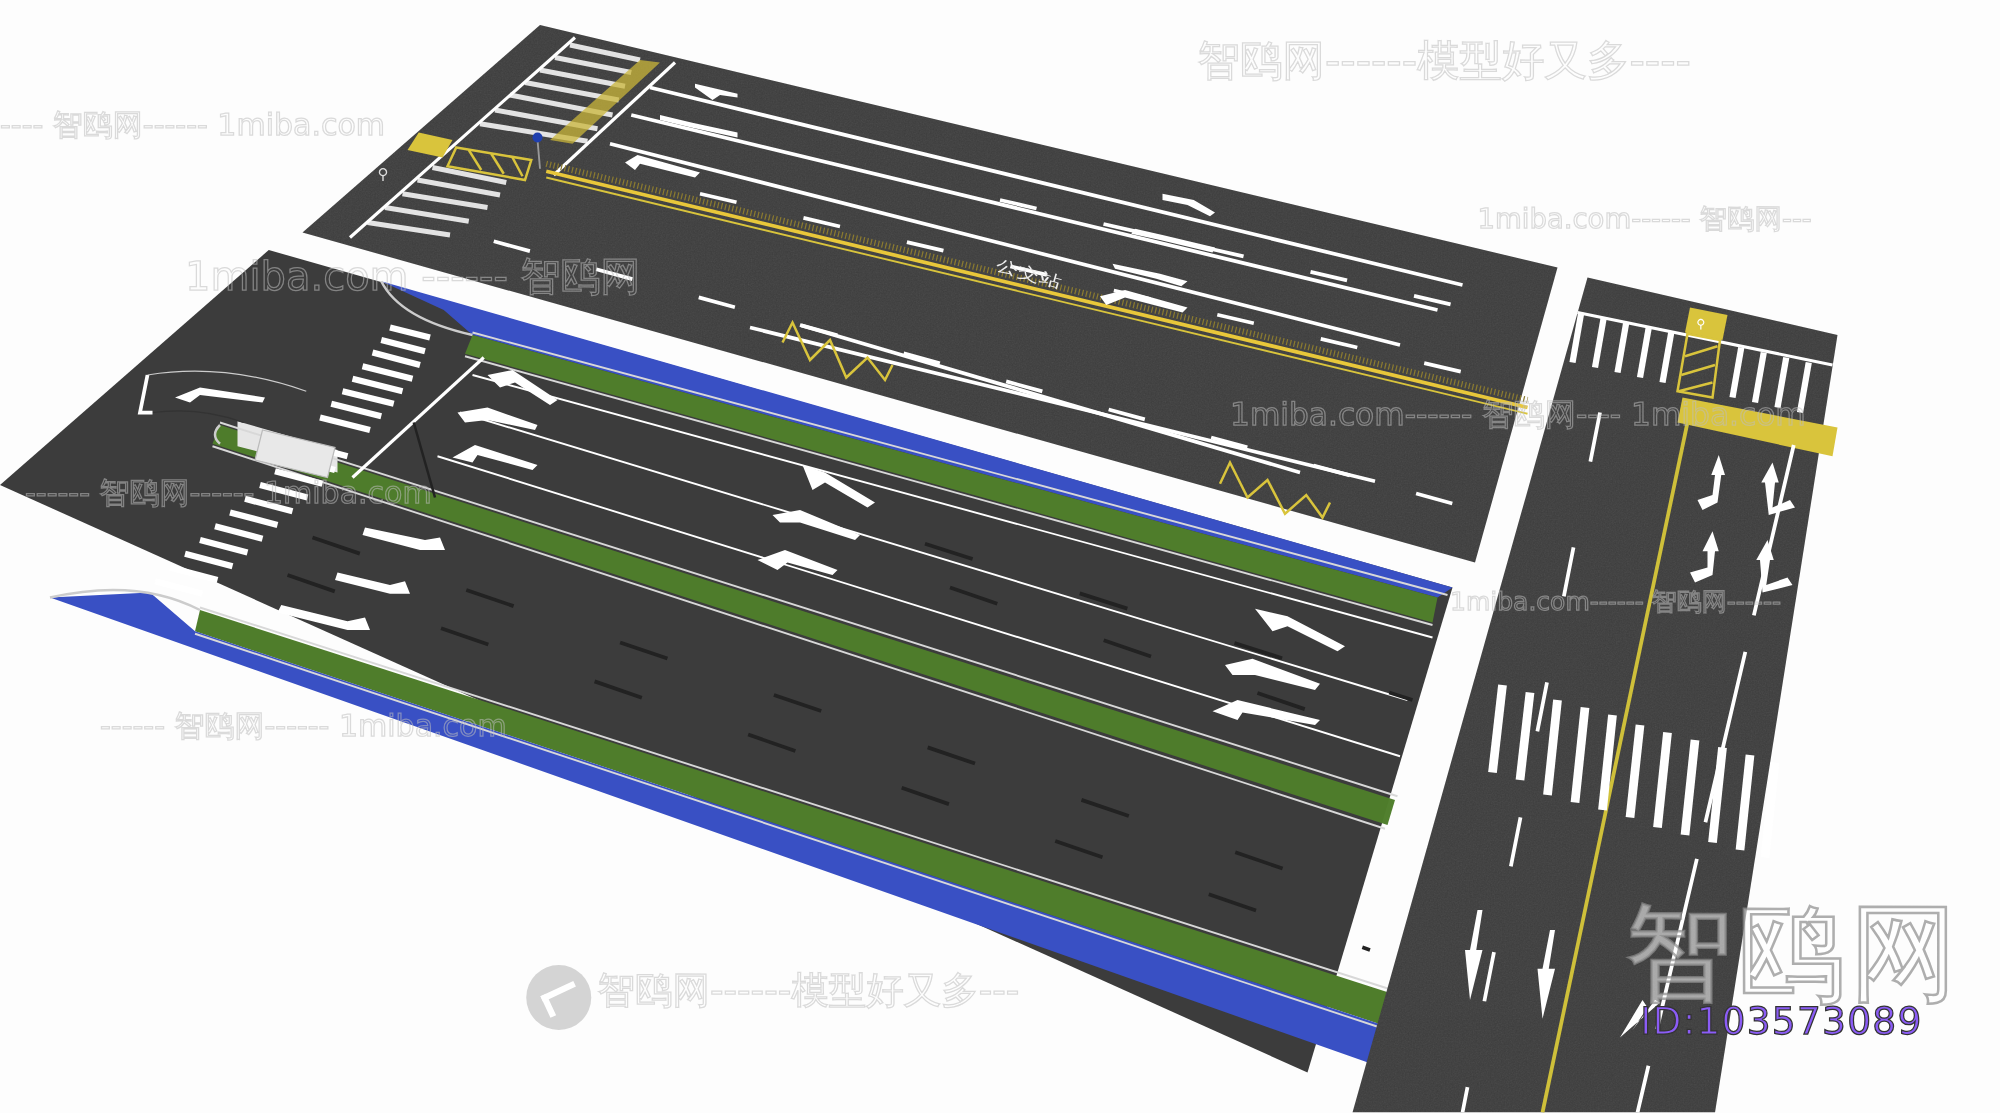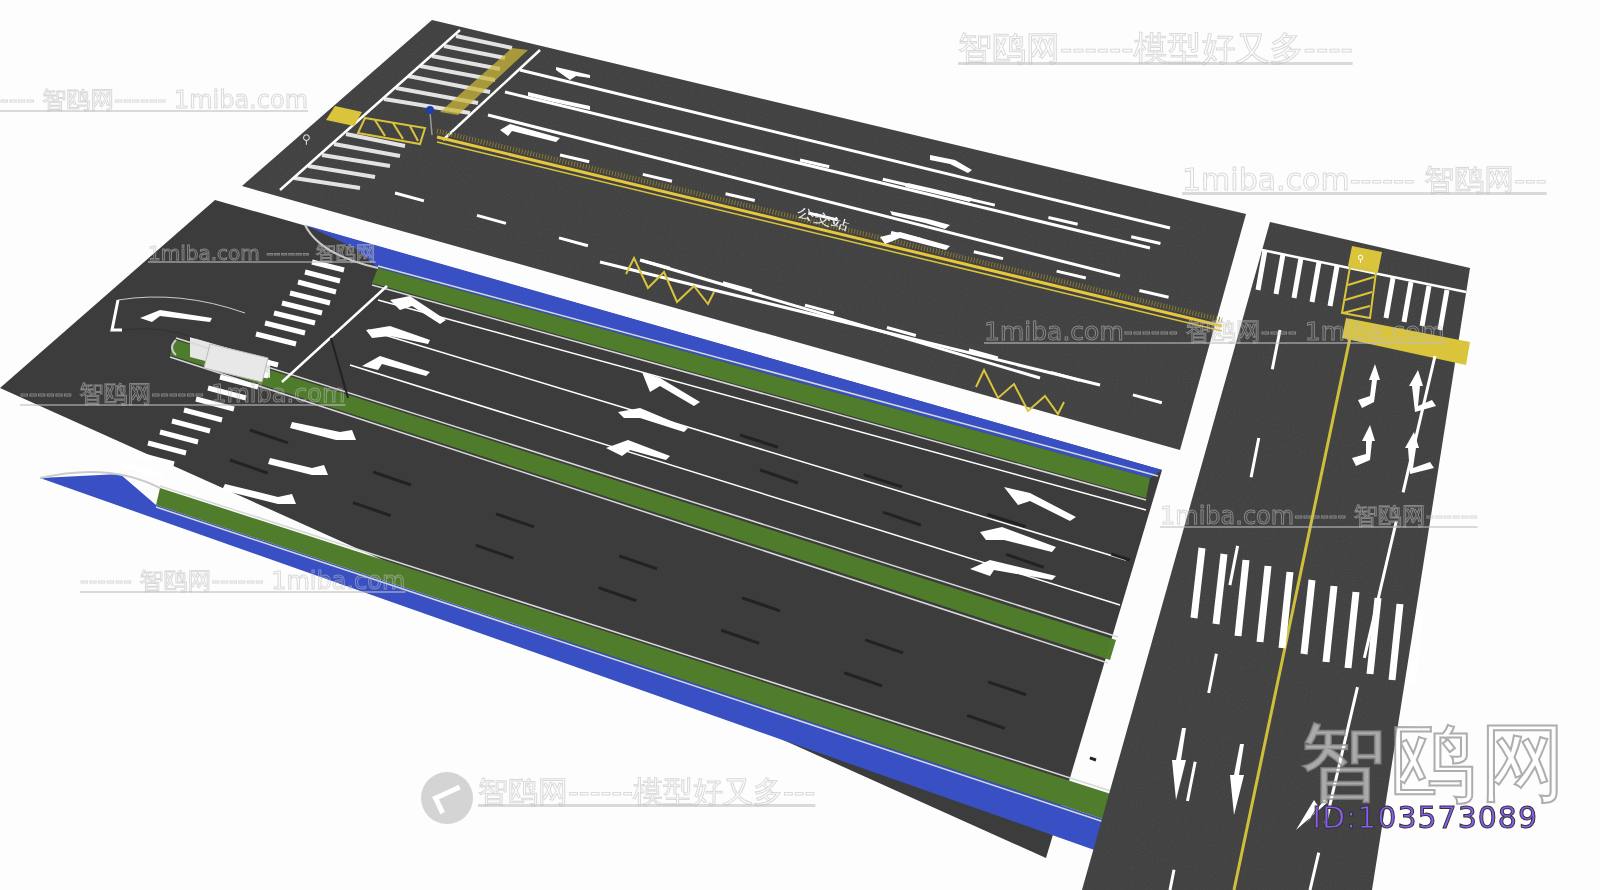--- a/index.html
+++ b/index.html
@@ -1,20 +1,20 @@
 <!DOCTYPE html>
 <html><head>
   <meta charset="utf-8">
   <style>
     html, body { margin: 0; padding: 0; background: #fdfdfd; }
     body { width: 1600px; height: 890px; overflow: hidden; position: relative;
            font-family: "DejaVu Sans", sans-serif; }
     #scene { position: absolute; left: 0; top: 0; width: 1600px; height: 890px; }
     .wm { position: absolute; color: transparent; -webkit-text-stroke: 1px rgba(190,190,190,0.55);
-          font-family: "DejaVu Sans", sans-serif; white-space: nowrap; pointer-events: none; text-decoration: underline; }
+          font-family: "DejaVu Sans", sans-serif; white-space: nowrap; pointer-events: none; }
     .wm-id { position: absolute; right: 62px; top: 800px; font-size: 30px; color: #8b5cf6;
              -webkit-text-stroke: 1px #333; font-family: "DejaVu Sans", sans-serif; letter-spacing: 1px; }
     .wm-big { position: absolute; left: 1300px; top: 705px; font-size: 86px; color: rgba(255,255,255,0.55);
               -webkit-text-stroke: 2px rgba(140,140,140,0.7); font-family: Liberation Serif, serif; letter-spacing: 4px; }
     .wm-logo { position: absolute; left: 421px; top: 772px; width: 52px; height: 52px; border-radius: 50%;
                background: #d4d4d4; }
     .wm-logo::after { content: ""; position: absolute; left: 14px; top: 18px; width: 24px; height: 14px;
                border-top: 5px solid #fff; border-left: 5px solid #fff; transform: rotate(-25deg); }
   </style>
 </head>
@@ -247,22 +247,22 @@
       <polygon points="1414,432 1419,448 1416,448 1413,468 1430,462 1434,468 1410,474 1408,448 1405,448"></polygon>
       <polygon points="1186,728 1181,760 1186,760 1176,800 1172,760 1176,760 1182,728"></polygon>
       <polygon points="1244,744 1239,775 1244,775 1234,815 1230,775 1234,775 1240,744"></polygon>
       <polygon points="1296,830 1314,800 1318,806 1306,824 1324,800 1328,802"></polygon>
     </g>
   </g>
 </svg>
 
 <div class="wm" style="left:958px;top:26px;font-size:34px;">智鸥网------模型好又多----</div>
 <div class="wm" style="left:0px;top:84px;font-size:24px;text-align:right;">---- 智鸥网------ 1miba.com</div>
-<div class="wm" style="left:148px;top:200px;font-size:20px;margin-top:40px;">1miba.com ------ 智鸥网</div>
-<div class="wm" style="left:1182px;top:160px;font-size:30px;">1miba.com------ 智鸥网---</div>
+<div class="wm" style="left:148px;top:200px;font-size:32px;">1miba.com ------ 智鸥网</div>
+<div class="wm" style="left:1182px;top:160px;font-size:22px;">1miba.com------ 智鸥网---</div>
 <div class="wm" style="left:984px;top:315px;font-size:25px;">1miba.com------ 智鸥网---- 1miba.com</div>
-<div class="wm" style="left:1160px;top:468px;font-size:24px;margin-top:32px;">1miba.com------ 智鸥网------</div>
+<div class="wm" style="left:1160px;top:468px;font-size:20px;">1miba.com------ 智鸥网------</div>
 <div class="wm" style="left:20px;top:378px;font-size:24px;">------ 智鸥网------ 1miba.com</div>
 <div class="wm" style="left:80px;top:565px;font-size:24px;">------ 智鸥网------ 1miba.com</div>
 <div class="wm-logo"></div>
 <div class="wm" style="left:478px;top:772px;font-size:30px;">智鸥网------模型好又多---</div>
 <div class="wm-big">智鸥网</div>
 <div class="wm-id">ID:103573089</div>
 
 </body></html>

